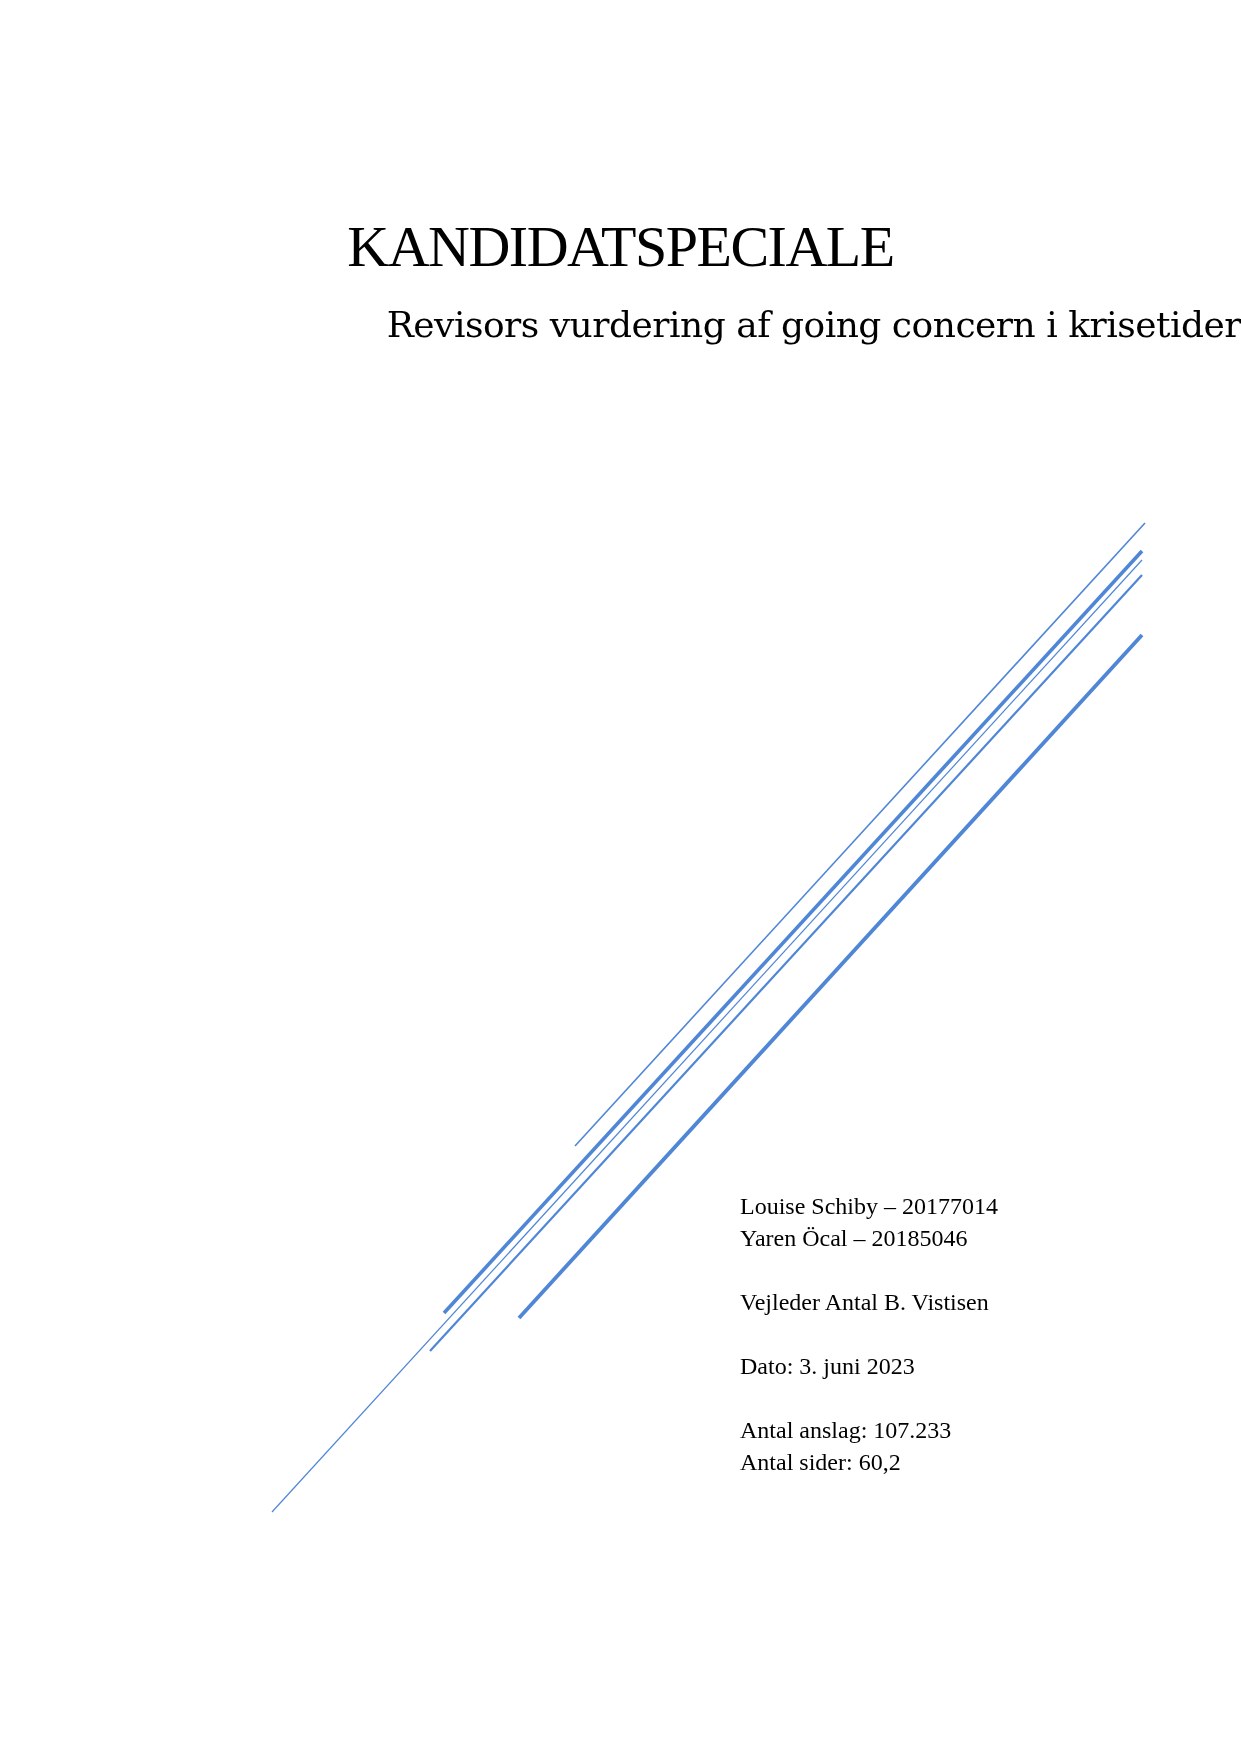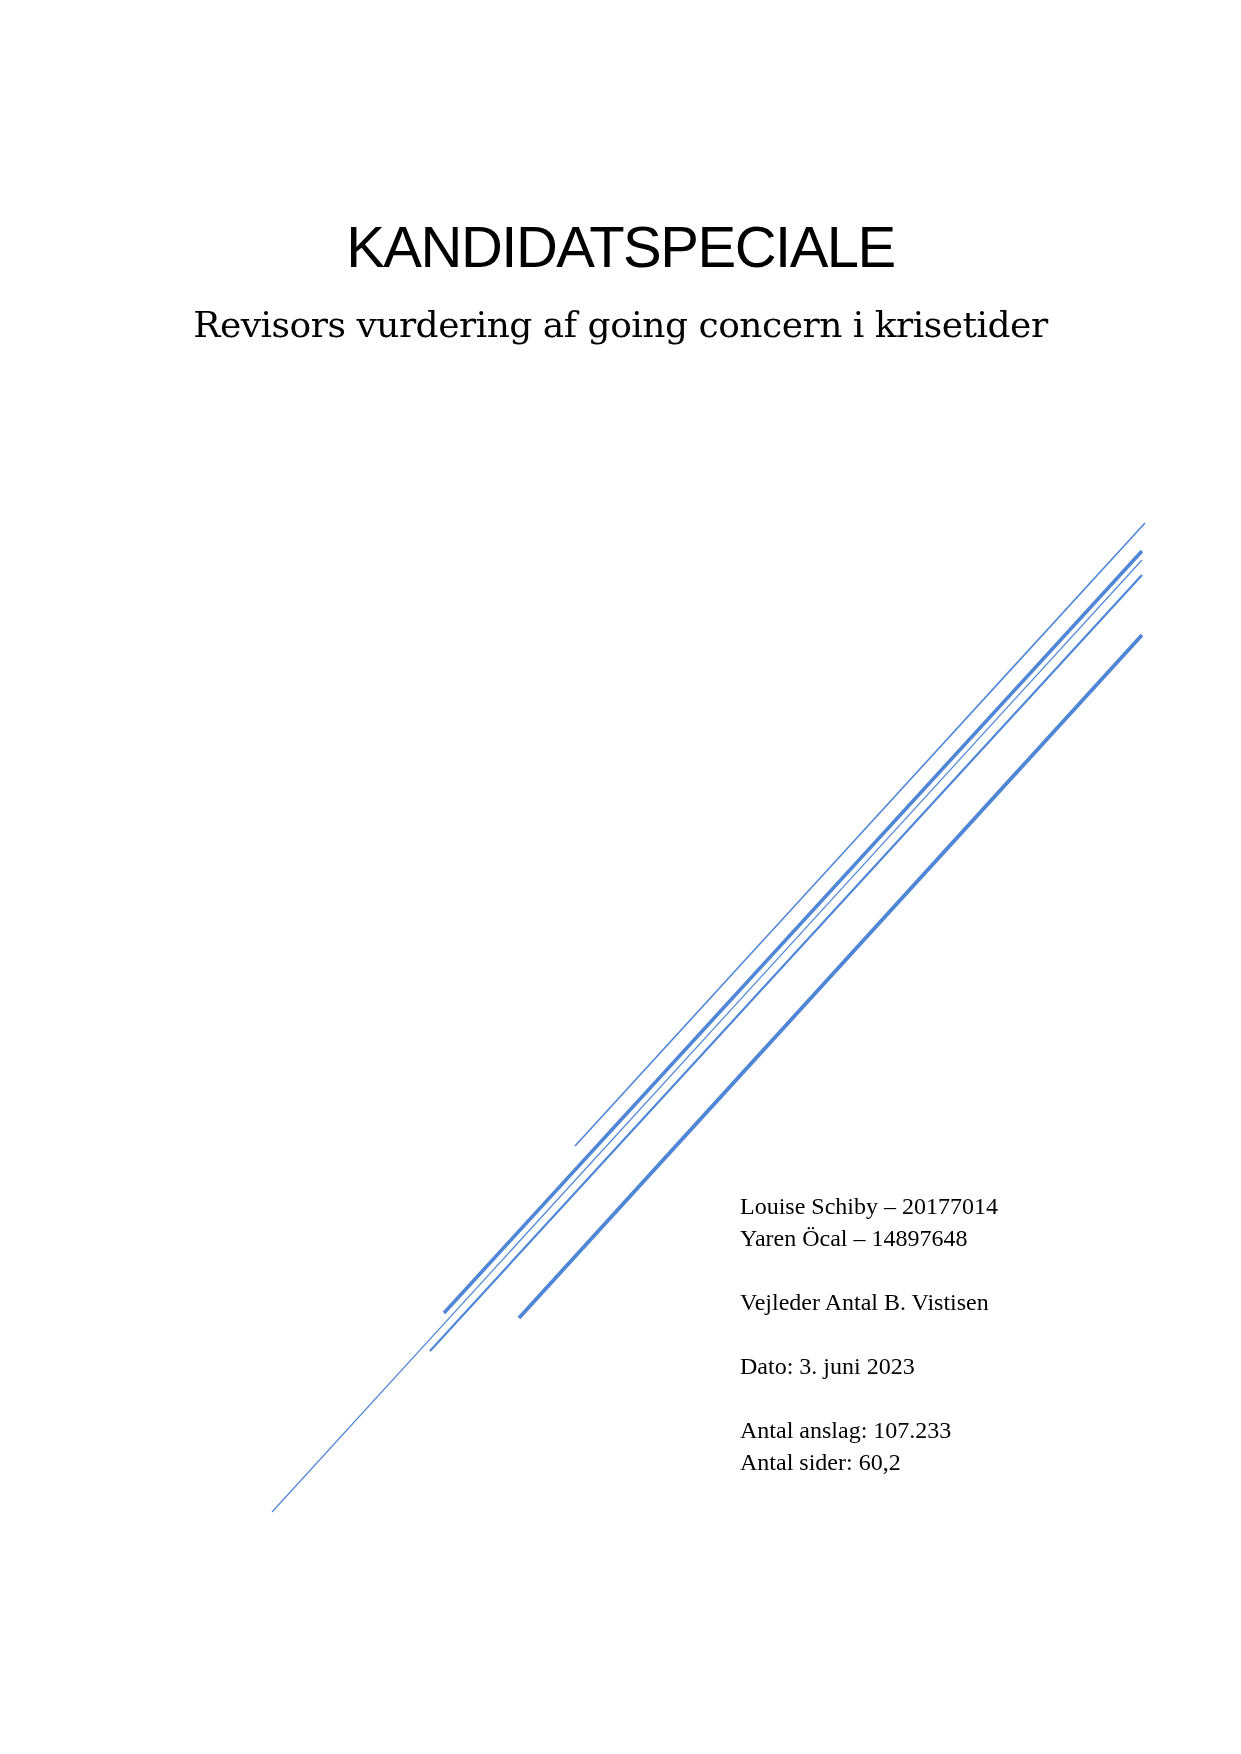--- a/index.html
+++ b/index.html
@@ -1,25 +1,25 @@
 <!DOCTYPE html>
 <html><head>
   <meta charset="utf-8">
   <style>
     html, body { margin: 0; padding: 0; background: #ffffff; }
     body { width: 1241px; height: 1754px; position: relative; overflow: hidden; }
     .title {
       position: absolute; left: 0; width: 1241px; top: 212px;
-      text-align: center; font-family: Liberation Sans, sans-serif;
+      text-align: center; font-family: Liberation Serif, serif;
       font-size: 58px; color: #000; letter-spacing: -1.5px; font-weight: normal;
       line-height: 70px;
     }
     .subtitle {
       position: absolute; left: 0; width: 1241px; top: 300px;
-      text-align: center; font-family: "DejaVu Serif", serif;
+      text-align: right; font-family: "DejaVu Serif", serif;
       font-size: 36px; color: #000; line-height: 50px; letter-spacing: -0.5px;
     }
     .lines { position: absolute; left: 0; top: 0; width: 1241px; height: 1754px; }
     .info {
       position: absolute; left: 740px; top: 1190px;
       font-family: "Liberation Serif", serif; font-size: 24px; color: #000;
       line-height: 32px;
     }
     .info div { white-space: nowrap; }
     .gap { height: 32px; }
@@ -35,21 +35,21 @@
     <line x1="1145" y1="523" x2="575" y2="1146" stroke-width="1.6"></line>
     <line x1="1142" y1="551" x2="444" y2="1313" stroke-width="3.6"></line>
     <line x1="1142" y1="560" x2="272" y2="1512" stroke-width="1.2"></line>
     <line x1="1142" y1="575" x2="430" y2="1351" stroke-width="2.2"></line>
     <line x1="1142" y1="635" x2="519" y2="1318" stroke-width="3.8"></line>
   </g>
 </svg>
 
 <div class="info">
   <div>Louise Schiby – 20177014</div>
-  <div>Yaren Öcal – 14897648</div>
+  <div>Yaren Öcal – 20185046</div>
   <div class="gap"></div>
   <div>Vejleder Antal B. Vistisen</div>
   <div class="gap"></div>
   <div>Dato: 3. juni 2023</div>
   <div class="gap"></div>
   <div>Antal anslag: 107.233</div>
   <div>Antal sider: 60,2</div>
 </div>
 
 </body></html>

